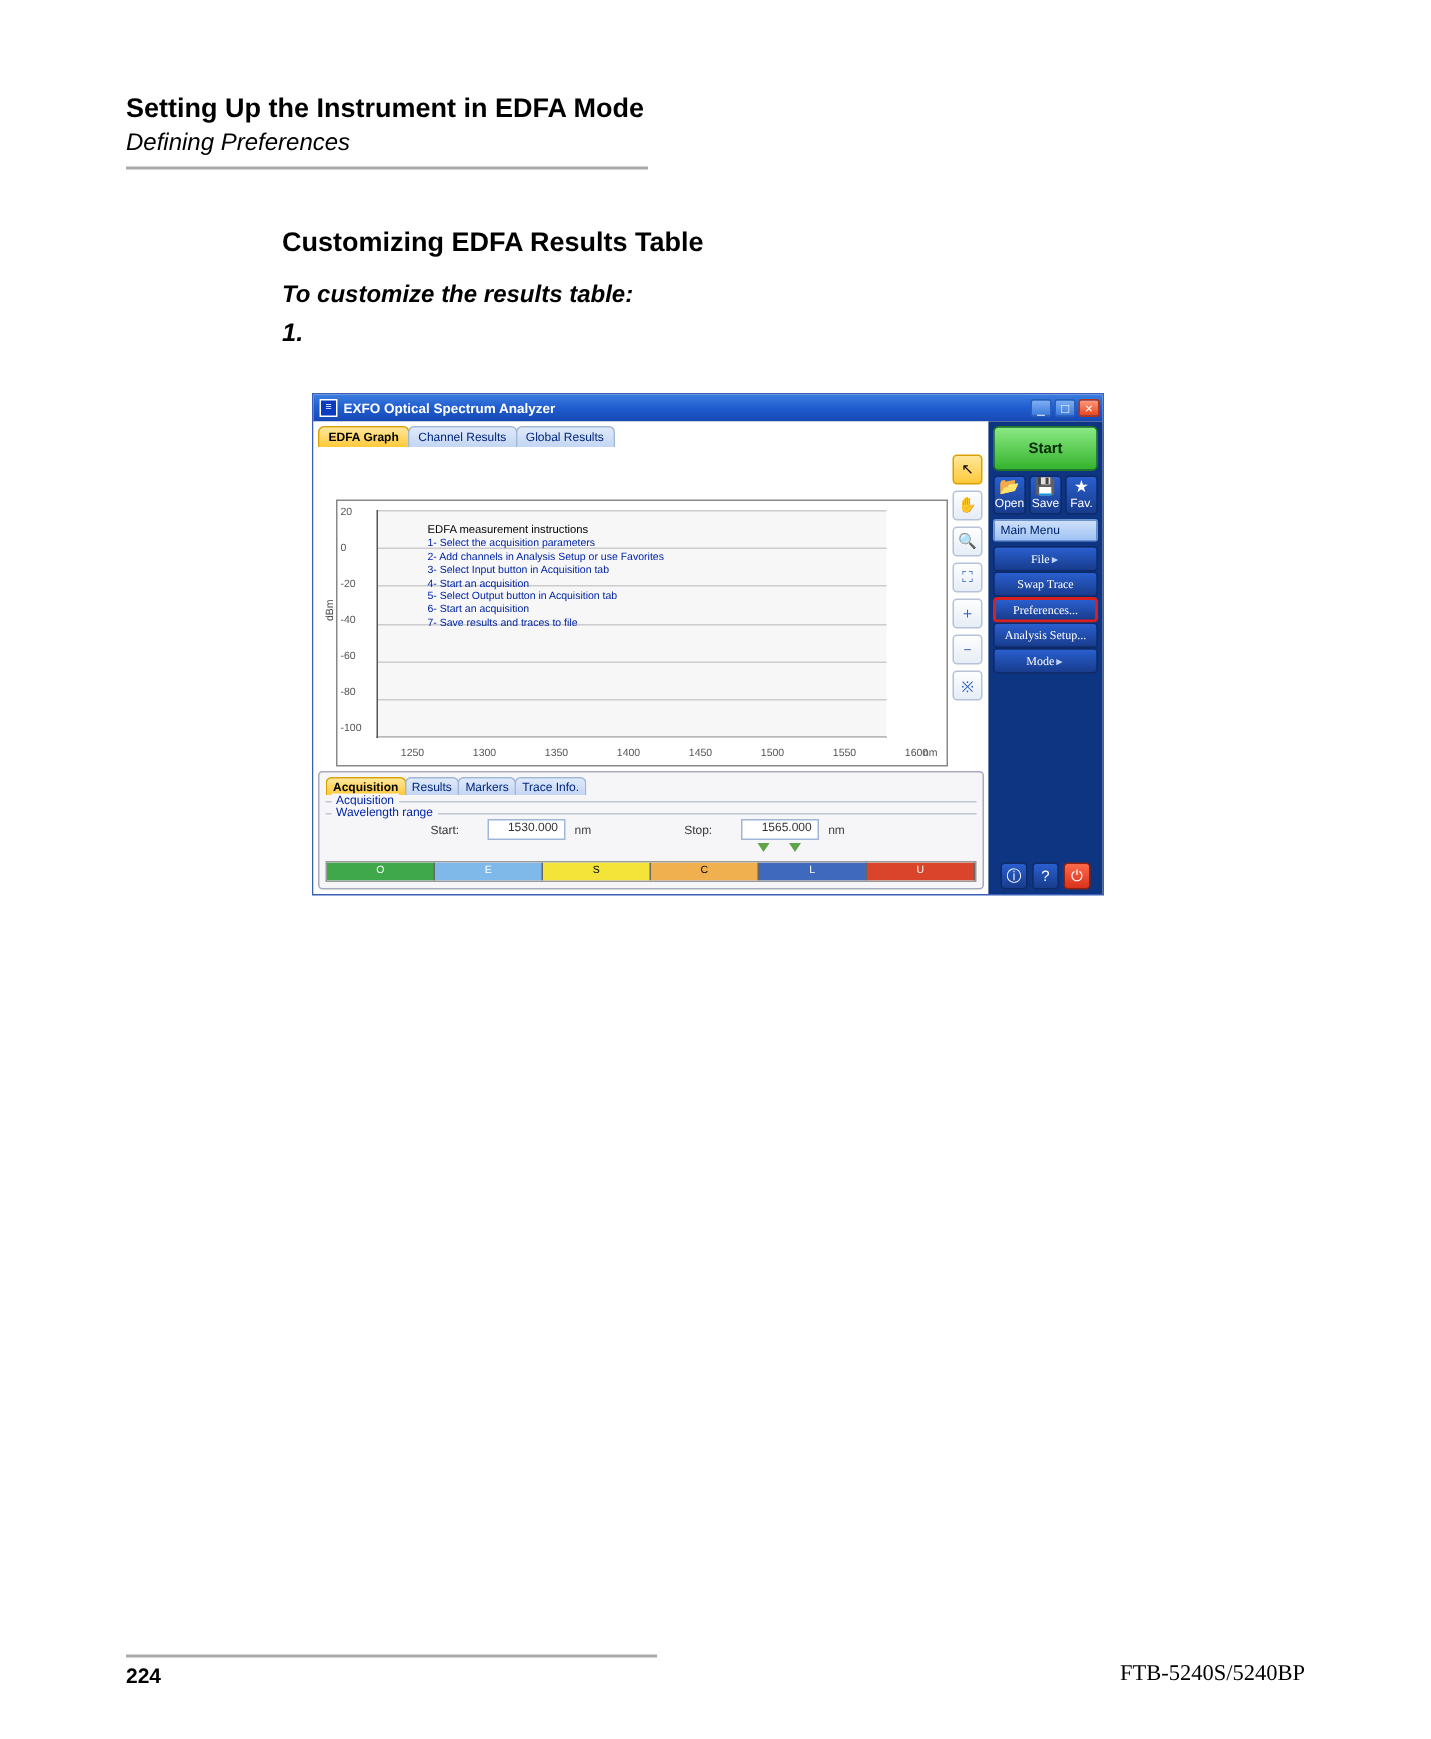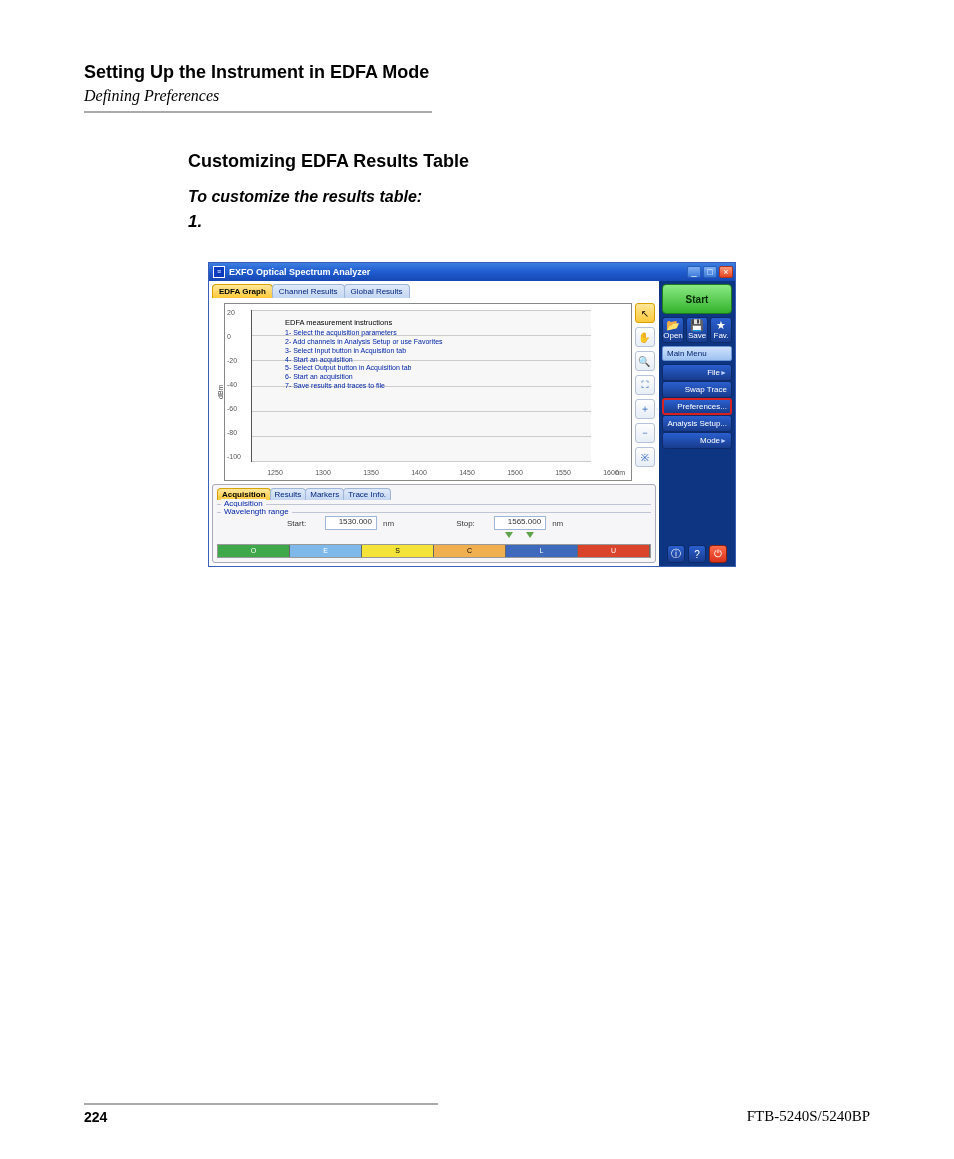--- a/index.html
+++ b/index.html
@@ -15,21 +15,21 @@
     position: absolute;
     top: 62px; left: 84px; right: 84px; bottom: 60px;
   }
   .header-h1 {
     font-family: Helvetica, Arial, sans-serif;
     font-weight: 900;
     font-size: 18px;
     margin-bottom: 4px;
   }
   .header-h2 {
-    font-family: Liberation Serif, serif;
+    font-family: Liberation Sans, sans-serif;
     font-style: italic;
     font-size: 16px;
     margin-bottom: 6px;
   }
   .hr {
     border: none;
     border-top: 2px solid #aaa;
     width: 348px;
     margin-bottom: 38px;
   }
@@ -133,20 +133,21 @@
     color: #444;
   }
   .graph {
     flex:1;
     border: 1px solid #888;
     margin-right: 2px;
     padding-bottom: 12px;
     position: relative;
     height: 178px;
     background: #fff;
+    margin-top: 30px;
   }
   .graph-inner {
     position:absolute; left:26px; right:40px; top:6px; bottom:18px;
     background: #f7f7f7;
     border-left:1px solid #555;
     border-bottom:1px solid #555;
   }
   .gridline { position:absolute; left:0; right:0; border-top:1px solid #ccc; }
   .yt { position:absolute; left:2px; font-size:7px; color:#555; transform:translateY(-50%); }
   .xt { position:absolute; bottom:4px; font-size:7px; color:#555; transform:translateX(-50%); }
@@ -223,21 +224,21 @@
   .icon-row .toolbtn { flex:1; height:26px; font-size:8px; display:flex; flex-direction:column; justify-content:center; line-height:1; color:#fff; background:linear-gradient(to bottom,#2a5fcf,#183c8d); border-color:#0e2a68; }
   .icon-row .toolbtn .glyph{ font-size:11px; margin-bottom:1px;}
   .menu-head {
     background:linear-gradient(to bottom,#cfe1fb,#9ec2f2);
     font-size:8px; padding:2px 4px; border-radius:2px; color:#00236d; border:1px solid #6b95d6;
   }
   .menu-item {
     background:linear-gradient(to bottom,#2a5fcf,#183c8d);
     color:#fff; font-size:8px; padding:3px 4px;
     border-radius:3px; border:1px solid #0e2a68;
-    display:flex; justify-content:flex-end; align-items:center;
+    display:flex; justify-content:center; align-items:center;font-family:Liberation Serif, serif;
   }
   .menu-item.highlight { border:2px solid #d92020; padding:2px 3px; }
   .menu-arrow { color:#bcd2ff; font-size:7px; }
   .right-bottom {
     margin-top:auto; display:flex; gap:3px; justify-content:center;
   }
   .round-btn {
     width:18px;height:18px;border-radius:3px;
     background:linear-gradient(to bottom,#2a5fcf,#183c8d);
     border:1px solid #0e2a68; color:#fff;

